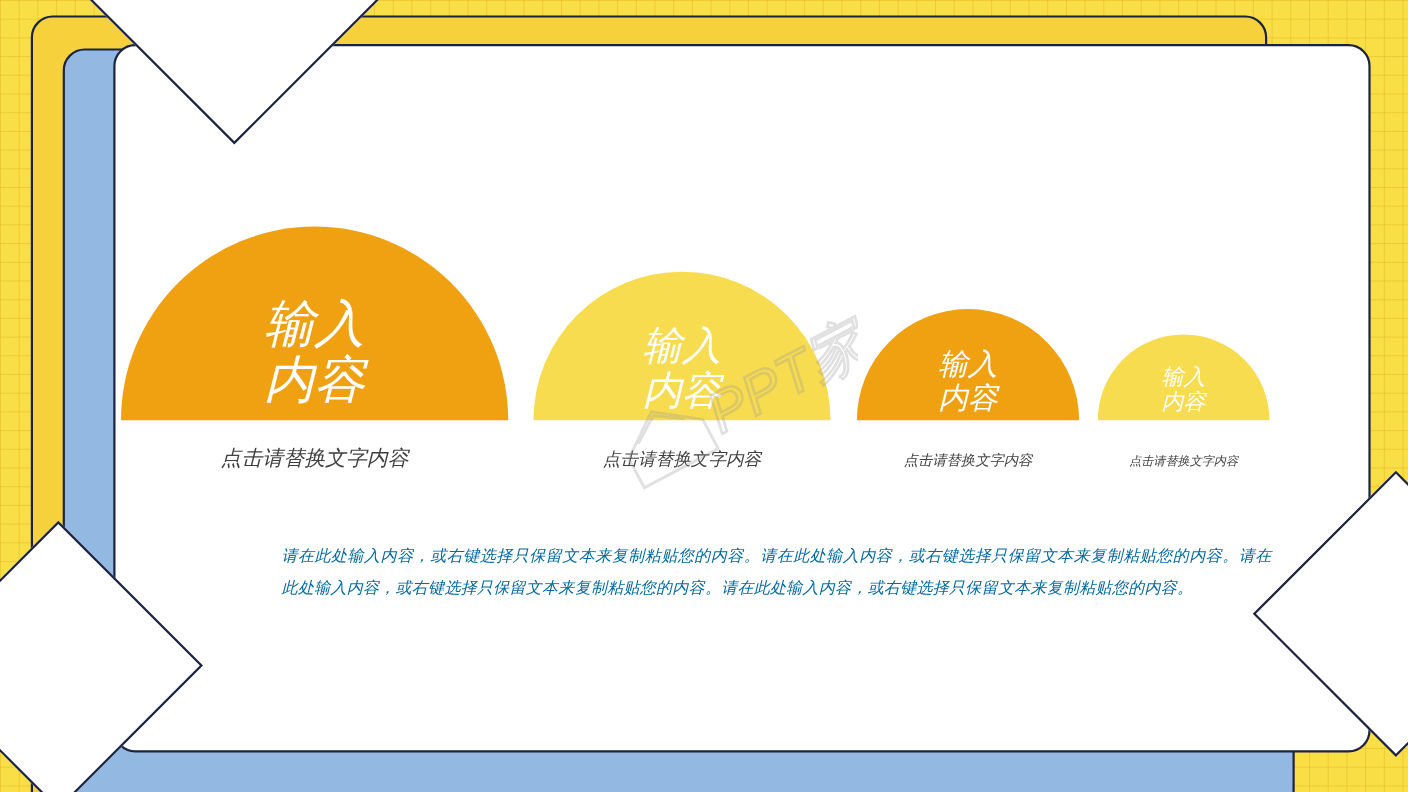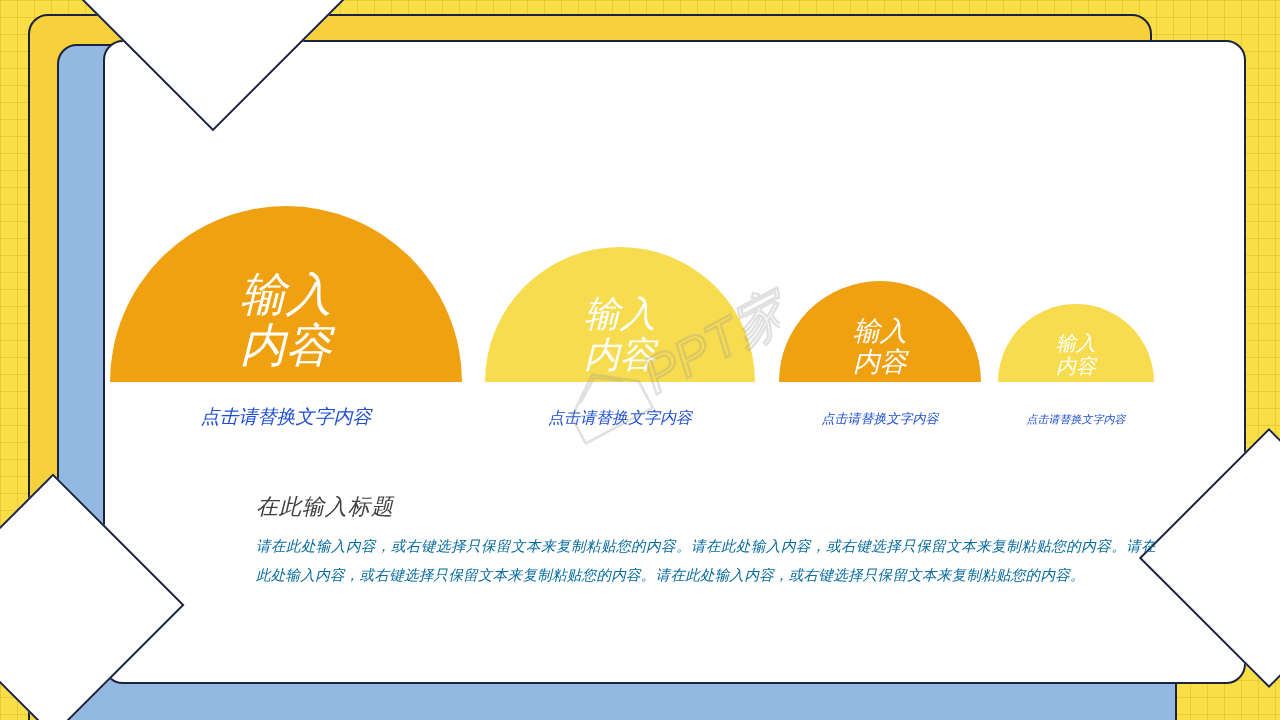--- a/index.html
+++ b/index.html
@@ -115,21 +115,21 @@
     justify-content: center;
     color: #FFFFFF;
     line-height: 1.12;
     box-sizing: border-box;
   }
   .semi-line { display: block; white-space: nowrap; }
   .semi-caption {
     position: absolute;
     left: 50%;
     transform: translateX(-50%);
-    color: #1d4ed8;
+    color: #404040;
     white-space: nowrap;
   }
 
   
   .text-block {
     position: absolute;
     left: 256px;
     top: 492px;
     width: 900px;
   }
@@ -205,21 +205,20 @@
       <div class="semi" id="s3" style="width: 156px; height: 78px; bottom: 60px; background: rgb(248, 220, 79); font-size: 20px; padding-top: 23.4px;">
         <span class="semi-line">输入</span>
         <span class="semi-line">内容</span>
       </div>
       <div class="semi-caption" id="c3" style="top: 108px; font-size: 11px;">点击请替换文字内容</div>
     </div>
 
   </div>
 
   <div class="text-block">
-    <h2 class="tb-title">在此输入标题</h2>
     <p class="tb-body">请在此处输入内容，或右键选择只保留文本来复制粘贴您的内容。请在此处输入内容，或右键选择只保留文本来复制粘贴您的内容。请在此处输入内容，或右键选择只保留文本来复制粘贴您的内容。请在此处输入内容，或右键选择只保留文本来复制粘贴您的内容。</p>
   </div>
 
   <div class="watermark">
     <svg viewBox="0 0 250 200" width="250" height="200" aria-hidden="true">
       <g transform="rotate(-28 125 100)" fill="none" stroke="#9a9a9a" stroke-width="2.6">
         <path d="M20 120 L58 92 L96 120 L96 150 L20 150 Z"></path>
         <path d="M34 112 L58 96 L82 112"></path>
         <text x="104" y="140" font-family="&quot;Liberation Sans&quot;, sans-serif" font-size="52" fill="none" stroke="#9a9a9a" stroke-width="2.4">PPT家园</text>
       </g>

